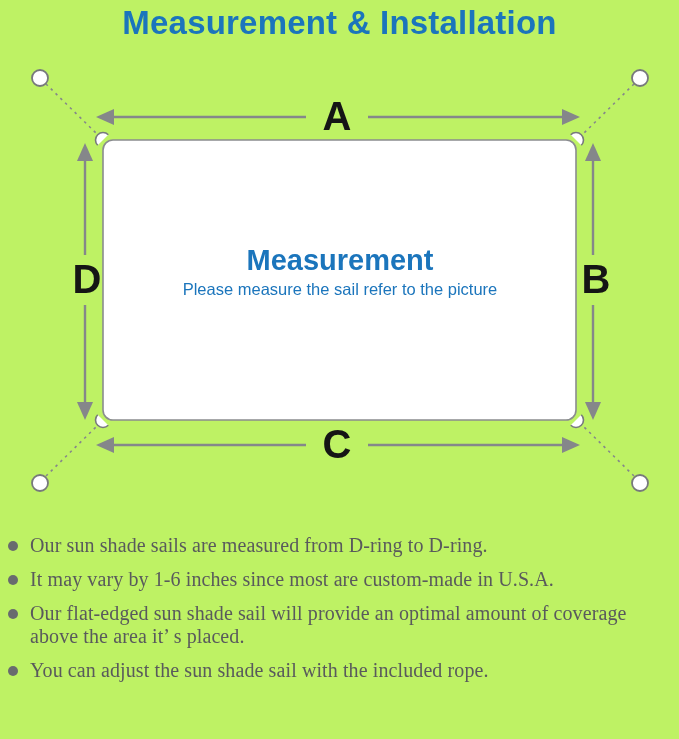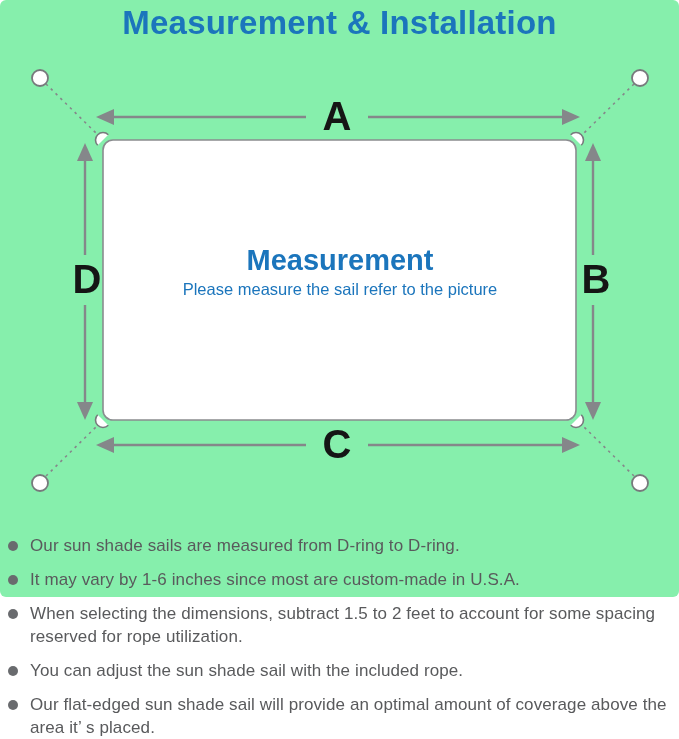--- a/index.html
+++ b/index.html
@@ -1,17 +1,17 @@
 <!DOCTYPE html>
 <html><head>
 <meta charset="utf-8">
 <style>
   html, body { margin:0; padding:0; background:#ffffff; }
   body { width:679px; height:739px; overflow:hidden; font-family:"Liberation Sans", sans-serif; }
-  .page { position:relative; width:679px; height:597px; background:#86efac;border-radius:6px; }
+  .page { position:relative; width:679px; height:739px; background:#bef264; }
 
   .main-title {
     margin:0; height:51px; padding-top:4px;
     text-align:center;
     font-size:33px; font-weight:bold; color:#1b75bc;
     letter-spacing:0.2px;
     font-family:"Liberation Sans", sans-serif;
   }
 
   svg.diagram { display:block; }
@@ -26,22 +26,23 @@
   .center-title { font-family:"Liberation Sans", sans-serif; font-size:29px; font-weight:bold; fill:#1b75bc; text-anchor:middle; }
   .center-sub   { font-family:"Liberation Sans", sans-serif; font-size:16.5px; fill:#1b75bc; text-anchor:middle; }
 
   ul.notes { list-style:none; margin:9px 0 0 0; padding:0 10px 0 8px; }
   ul.notes li { display:flex; align-items:flex-start; margin-bottom:11px; }
   ul.notes .dot {
     flex:0 0 auto; width:10px; height:10px; border-radius:50%;
     background:#696b6e; margin:7px 12px 0 0;
   }
   ul.notes .note-text {
-    color:#595a5c; font-size:17px; line-height:23px;
+    color:#595a5c; font-size:20px; line-height:23px;
     letter-spacing:0.1px;
+    font-family:Liberation Serif, serif;
   }
 </style>
 </head>
 <body>
 
 <div class="page">
 
   <h1 class="main-title">Measurement &amp; Installation</h1>
 
   <svg class="diagram" width="679" height="470" viewBox="0 0 679 470">
@@ -103,25 +104,21 @@
     <li>
       <span class="dot"></span>
       <span class="note-text">Our sun shade sails are measured from D-ring to D-ring.</span>
     </li>
     <li>
       <span class="dot"></span>
       <span class="note-text">It may vary by 1-6 inches since most are custom-made in U.S.A.</span>
     </li>
     <li>
       <span class="dot"></span>
-      <span class="note-text">When selecting the dimensions, subtract 1.5 to 2 feet to account for some spacing reserved for rope utilization.</span>
+      <span class="note-text">Our flat-edged sun shade sail will provide an optimal amount of coverage above the area it’ s placed.</span>
     </li>
     <li>
       <span class="dot"></span>
       <span class="note-text">You can adjust the sun shade sail with the included rope.</span>
-    </li>
-    <li>
-      <span class="dot"></span>
-      <span class="note-text">Our flat-edged sun shade sail will provide an optimal amount of coverage above the area it’ s placed.</span>
     </li>
   </ul>
 
 </div>
 
 </body></html>

